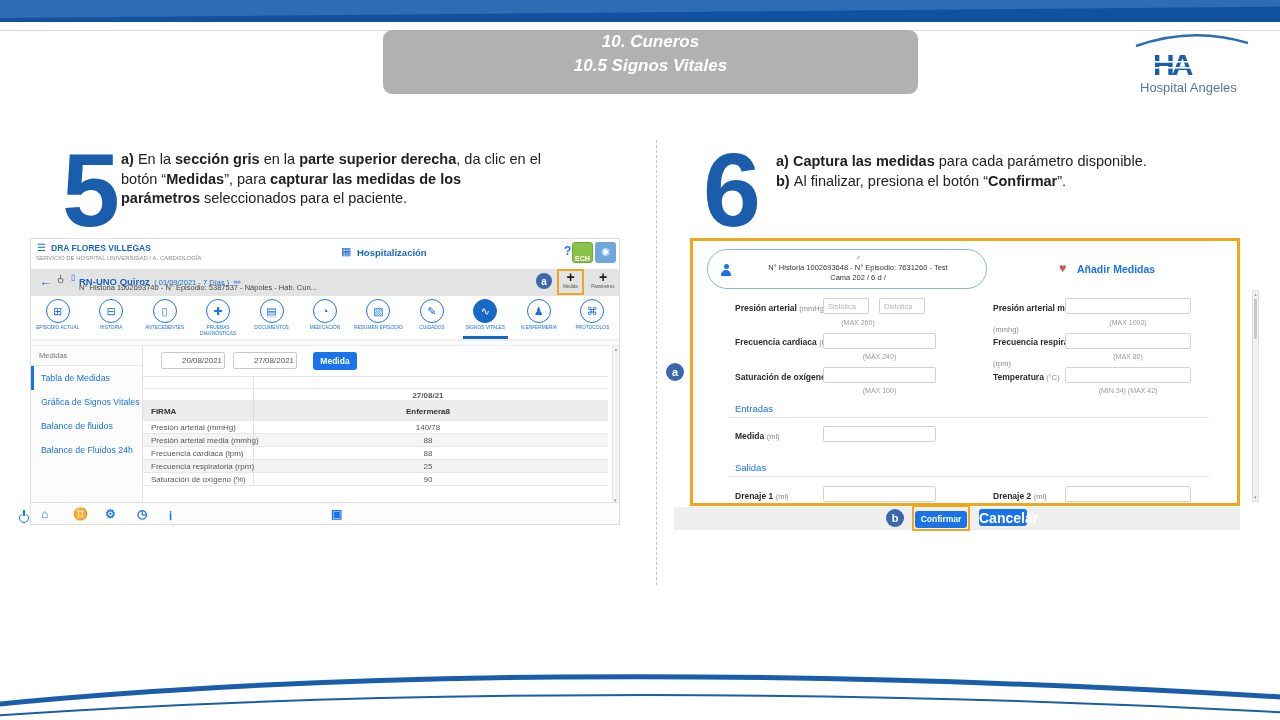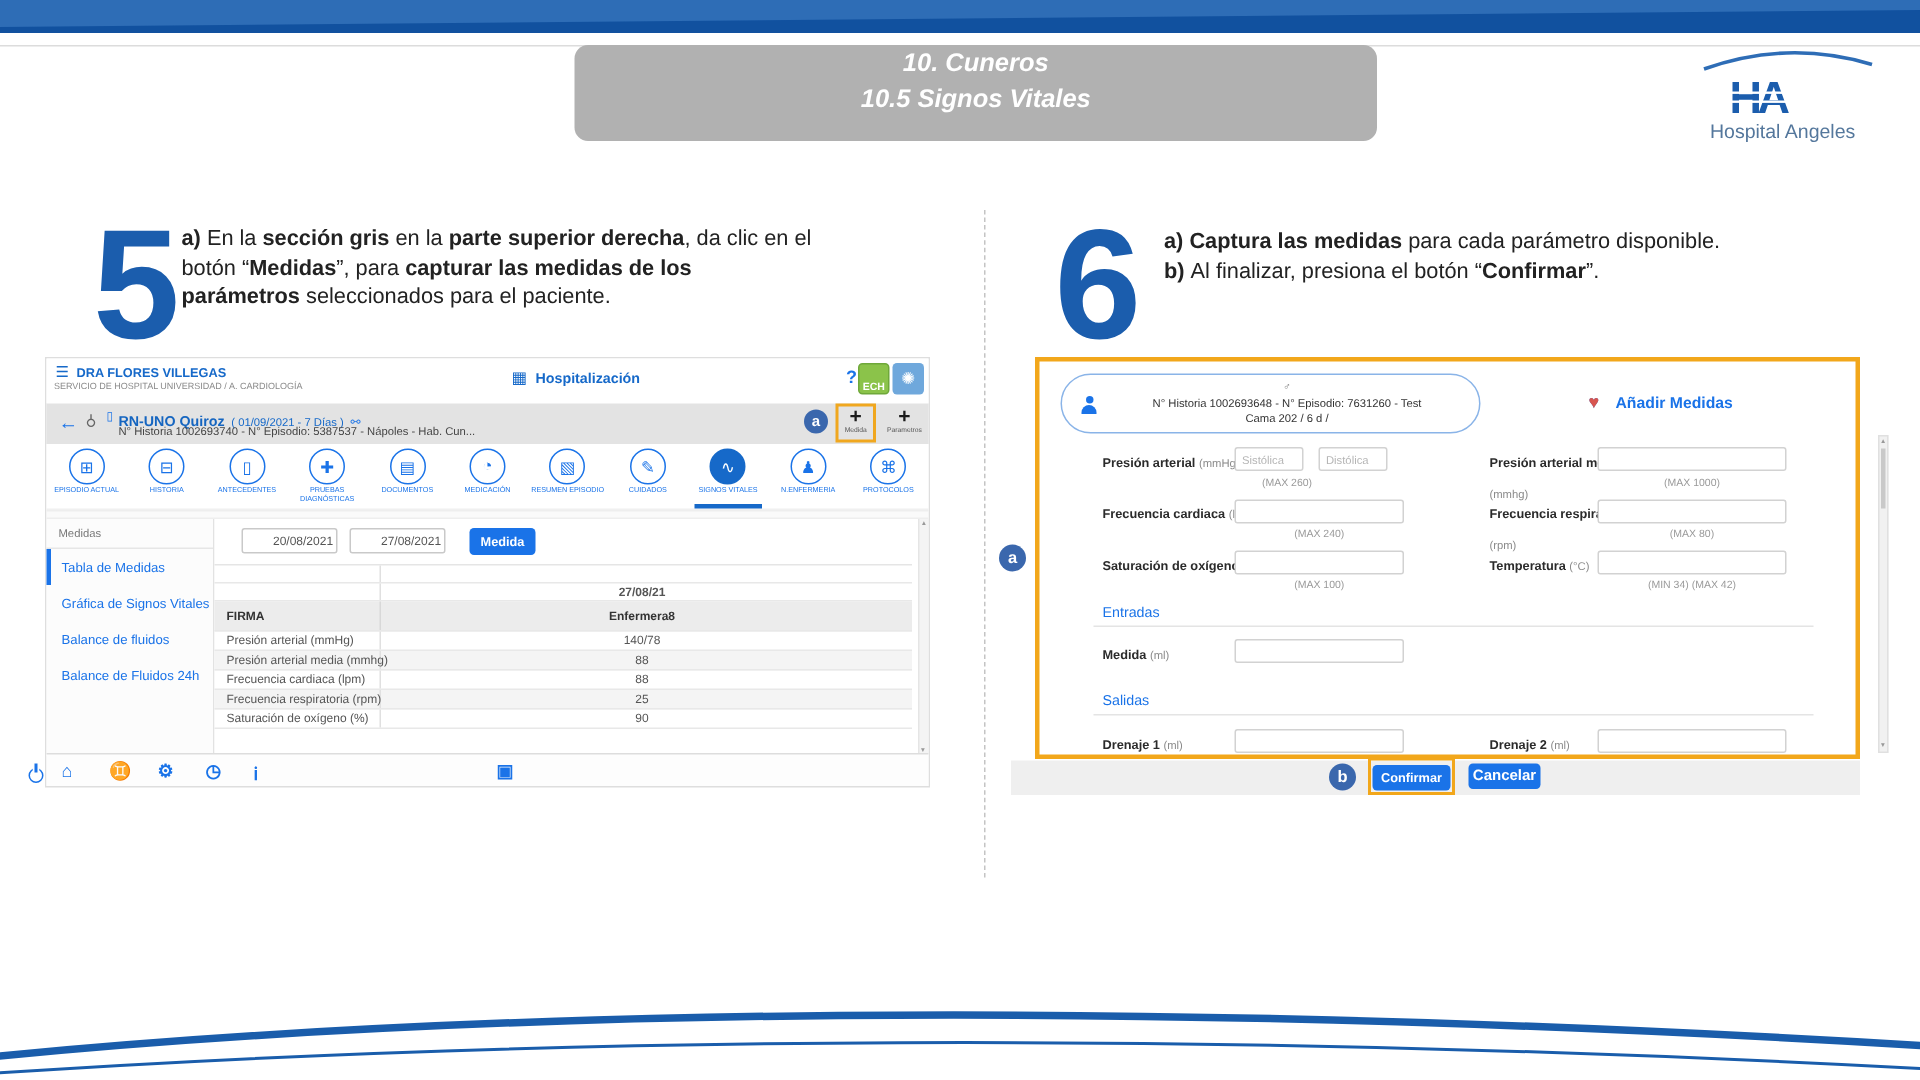--- a/index.html
+++ b/index.html
@@ -356,21 +356,21 @@
     <span class="flabel b" style="left:300px; top:250px;">
       <span>Drenaje 2</span> <span class="unit">(ml)</span></span>
     <input class="finput" style="left: 372px; top: 245px; width: 126px;">
   </div>
 
   <div class="modal-footer">
     <span class="ann-circle" style="left:212px; top:2px;">b</span>
     <span class="conf-wrap">
       <button class="btn-blue" style="width:52px; height:17px; font-size:8.5px;">Confirmar</button>
     </span>
-    <button class="btn-blue abs" style="left:305px; top:2px; width:48px; height:17px; font-size:10px;">Cancelar</button>
+    <button class="btn-blue abs" style="left:305px; top:2px; width:48px; height:17px; font-size:14px;">Cancelar</button>
   </div>
 
   <div class="mscroll">
     <span>▴</span>
     <div class="mthumb"></div>
     <span style="position:absolute; bottom:0; left:1px;">▾</span>
   </div>
 
   <svg class="swoosh" width="1280" height="58" viewBox="0 0 1280 58">
     <path d="M-40,46 C300,10 760,2 1330,38" fill="none" stroke="#1a5dab" stroke-width="5"></path>

